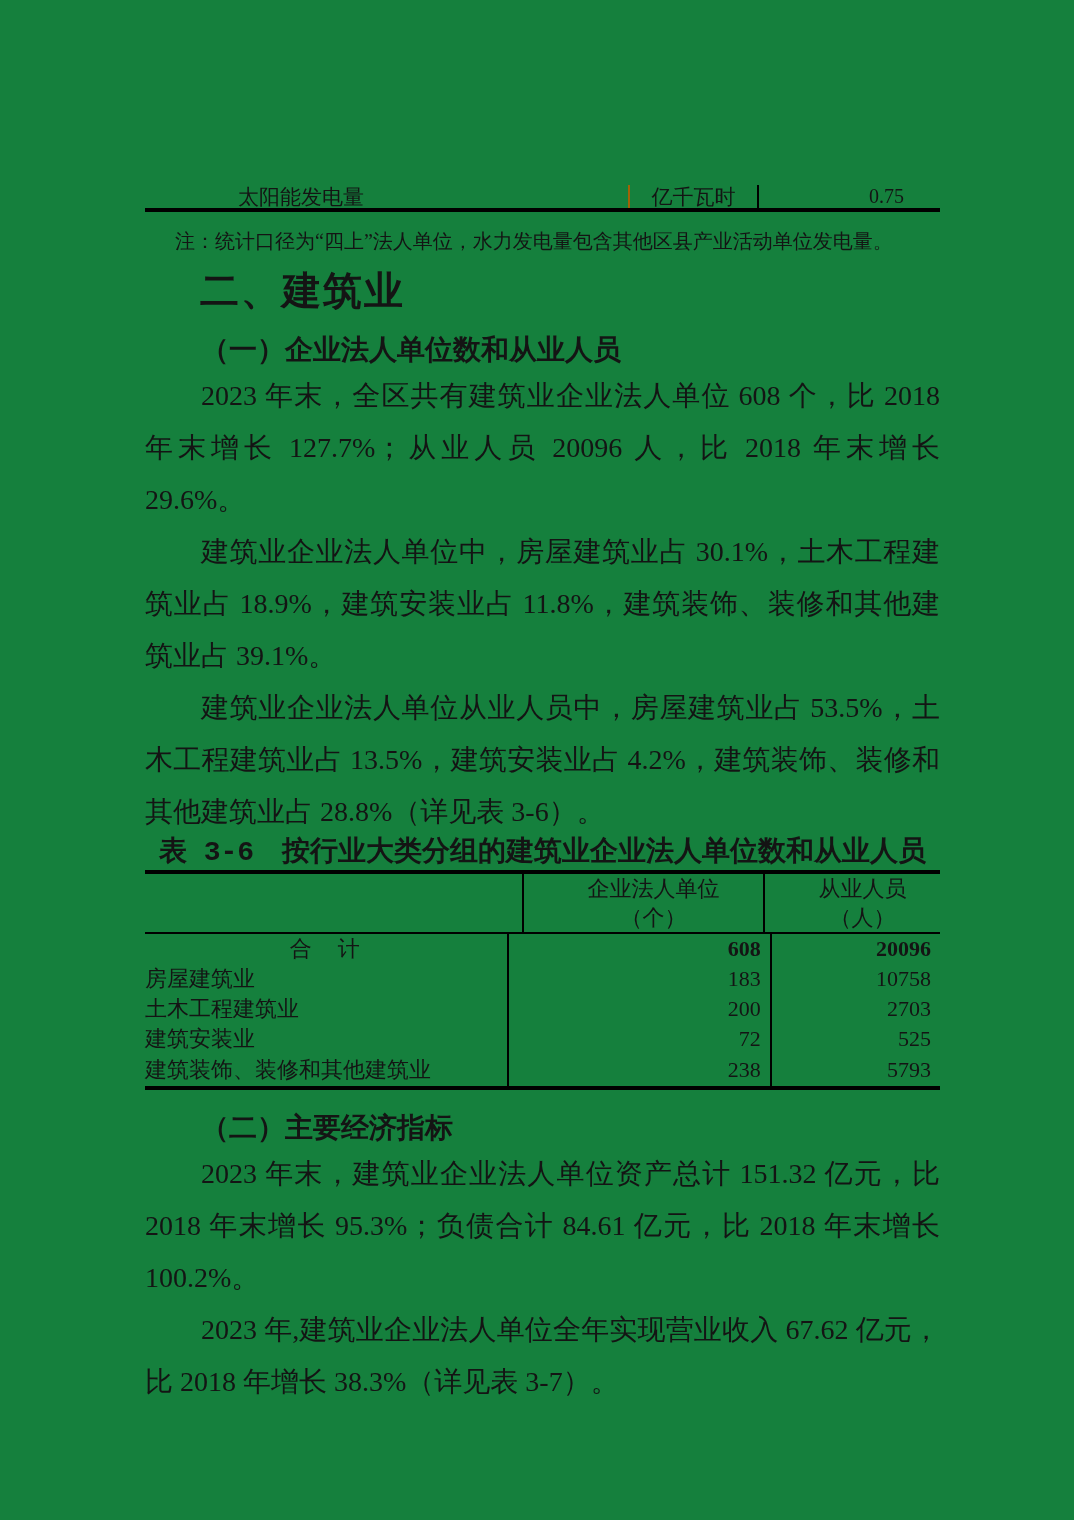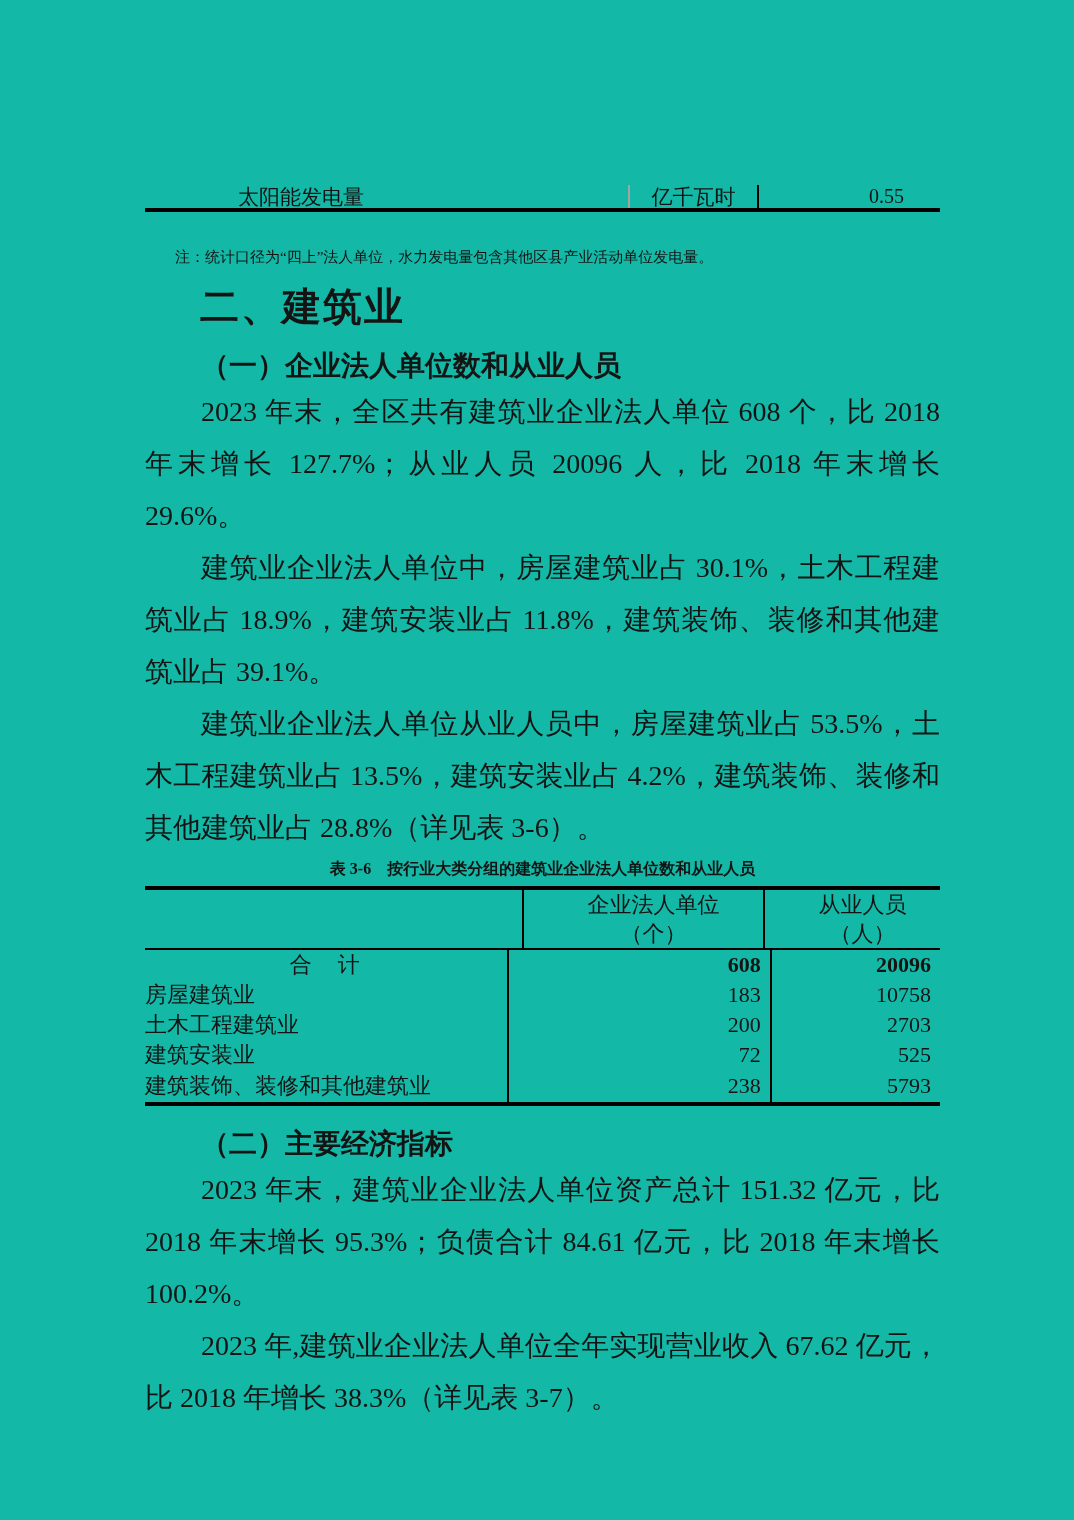--- a/index.html
+++ b/index.html
@@ -1,21 +1,21 @@
 <!DOCTYPE html>
 <html><head>
 <meta charset="utf-8">
 <style>
   * { margin: 0; padding: 0; box-sizing: border-box; }
   html, body { background: #ffffff; }
   .page {
     position: relative;
     width: 1074px;
     height: 1520px;
-    background: #14b8a6;
+    background: #15803d;
     color: #141414;
     font-family: "Liberation Serif", serif;
     overflow: hidden;
   }
   .content {
     position: absolute;
     left: 145px;
     top: 0;
     width: 795px;
   }
@@ -24,34 +24,34 @@
     margin-top: 185px;
     height: 27px;
     display: flex;
     align-items: center;
     border-bottom: 4px solid #000;
     font-size: 21px;
   }
   .top-row .cell-ind { width: 483px; padding-left: 93px; }
   .top-row .cell-unit {
     width: 129px; text-align: center;
-    border-left: 2px solid #a3a3a3; align-self: stretch;
+    border-left: 2px solid #a16207; align-self: stretch;
     display: flex; align-items: center; justify-content: center;
   }
   .top-row .cell-val {
     width: 153px; text-align: right; padding-right: 6px;
     border-left: 2px solid #000; align-self: stretch;
     display: flex; align-items: center; justify-content: flex-end;
     font-size: 20px;
   }
   
   .note {
-    margin-top: 30px;
+    margin-top: 14px;
     padding-left: 30px;
-    font-size: 15px;
+    font-size: 20px;
     line-height: 30px;
   }
   
   .h2 {
     margin-top: 14px;
     margin-left: 55px;
     font-family: "Liberation Sans", sans-serif;
     font-weight: bold;
     font-size: 39px;
     line-height: 42px;
@@ -68,23 +68,23 @@
   .para {
     font-size: 28px;
     line-height: 52px;
     text-align: justify;
     text-indent: 56px;
   }
   
   .t36-caption {
     margin-top: 2px;
     text-align: center;
-    font-family: Liberation Serif, serif;
+    font-family: Liberation Mono, monospace;
     font-weight: bold;
-    font-size: 16px;
+    font-size: 28px;
     line-height: 26px;
   }
   .t36 {
     margin-top: 4px;
     width: 795px;
     border-top: 4px solid #000;
     border-bottom: 4px solid #000;
     font-size: 22px;
   }
   .t36-hrow {
@@ -118,21 +118,21 @@
 </style>
 </head>
 <body>
 
 <div class="page">
   <div class="content">
 
     <div class="top-row">
       <div class="cell-ind">太阳能发电量</div>
       <div class="cell-unit">亿千瓦时</div>
-      <div class="cell-val">0.55</div>
+      <div class="cell-val">0.75</div>
     </div>
 
     <div class="note">注：统计口径为“四上”法人单位，水力发电量包含其他区县产业活动单位发电量。</div>
 
     <div class="h2">二、建筑业</div>
 
     <div class="h3">（一）企业法人单位数和从业人员</div>
     <div class="para">2023 年末，全区共有建筑业企业法人单位 608 个，比 2018 年末增长 127.7%；从业人员 20096 人，比 2018 年末增长 29.6%。</div>
     <div class="para">建筑业企业法人单位中，房屋建筑业占 30.1%，土木工程建筑业占 18.9%，建筑安装业占 11.8%，建筑装饰、装修和其他建筑业占 39.1%。</div>
     <div class="para">建筑业企业法人单位从业人员中，房屋建筑业占 53.5%，土木工程建筑业占 13.5%，建筑安装业占 4.2%，建筑装饰、装修和其他建筑业占 28.8%（详见表 3-6）。</div>

